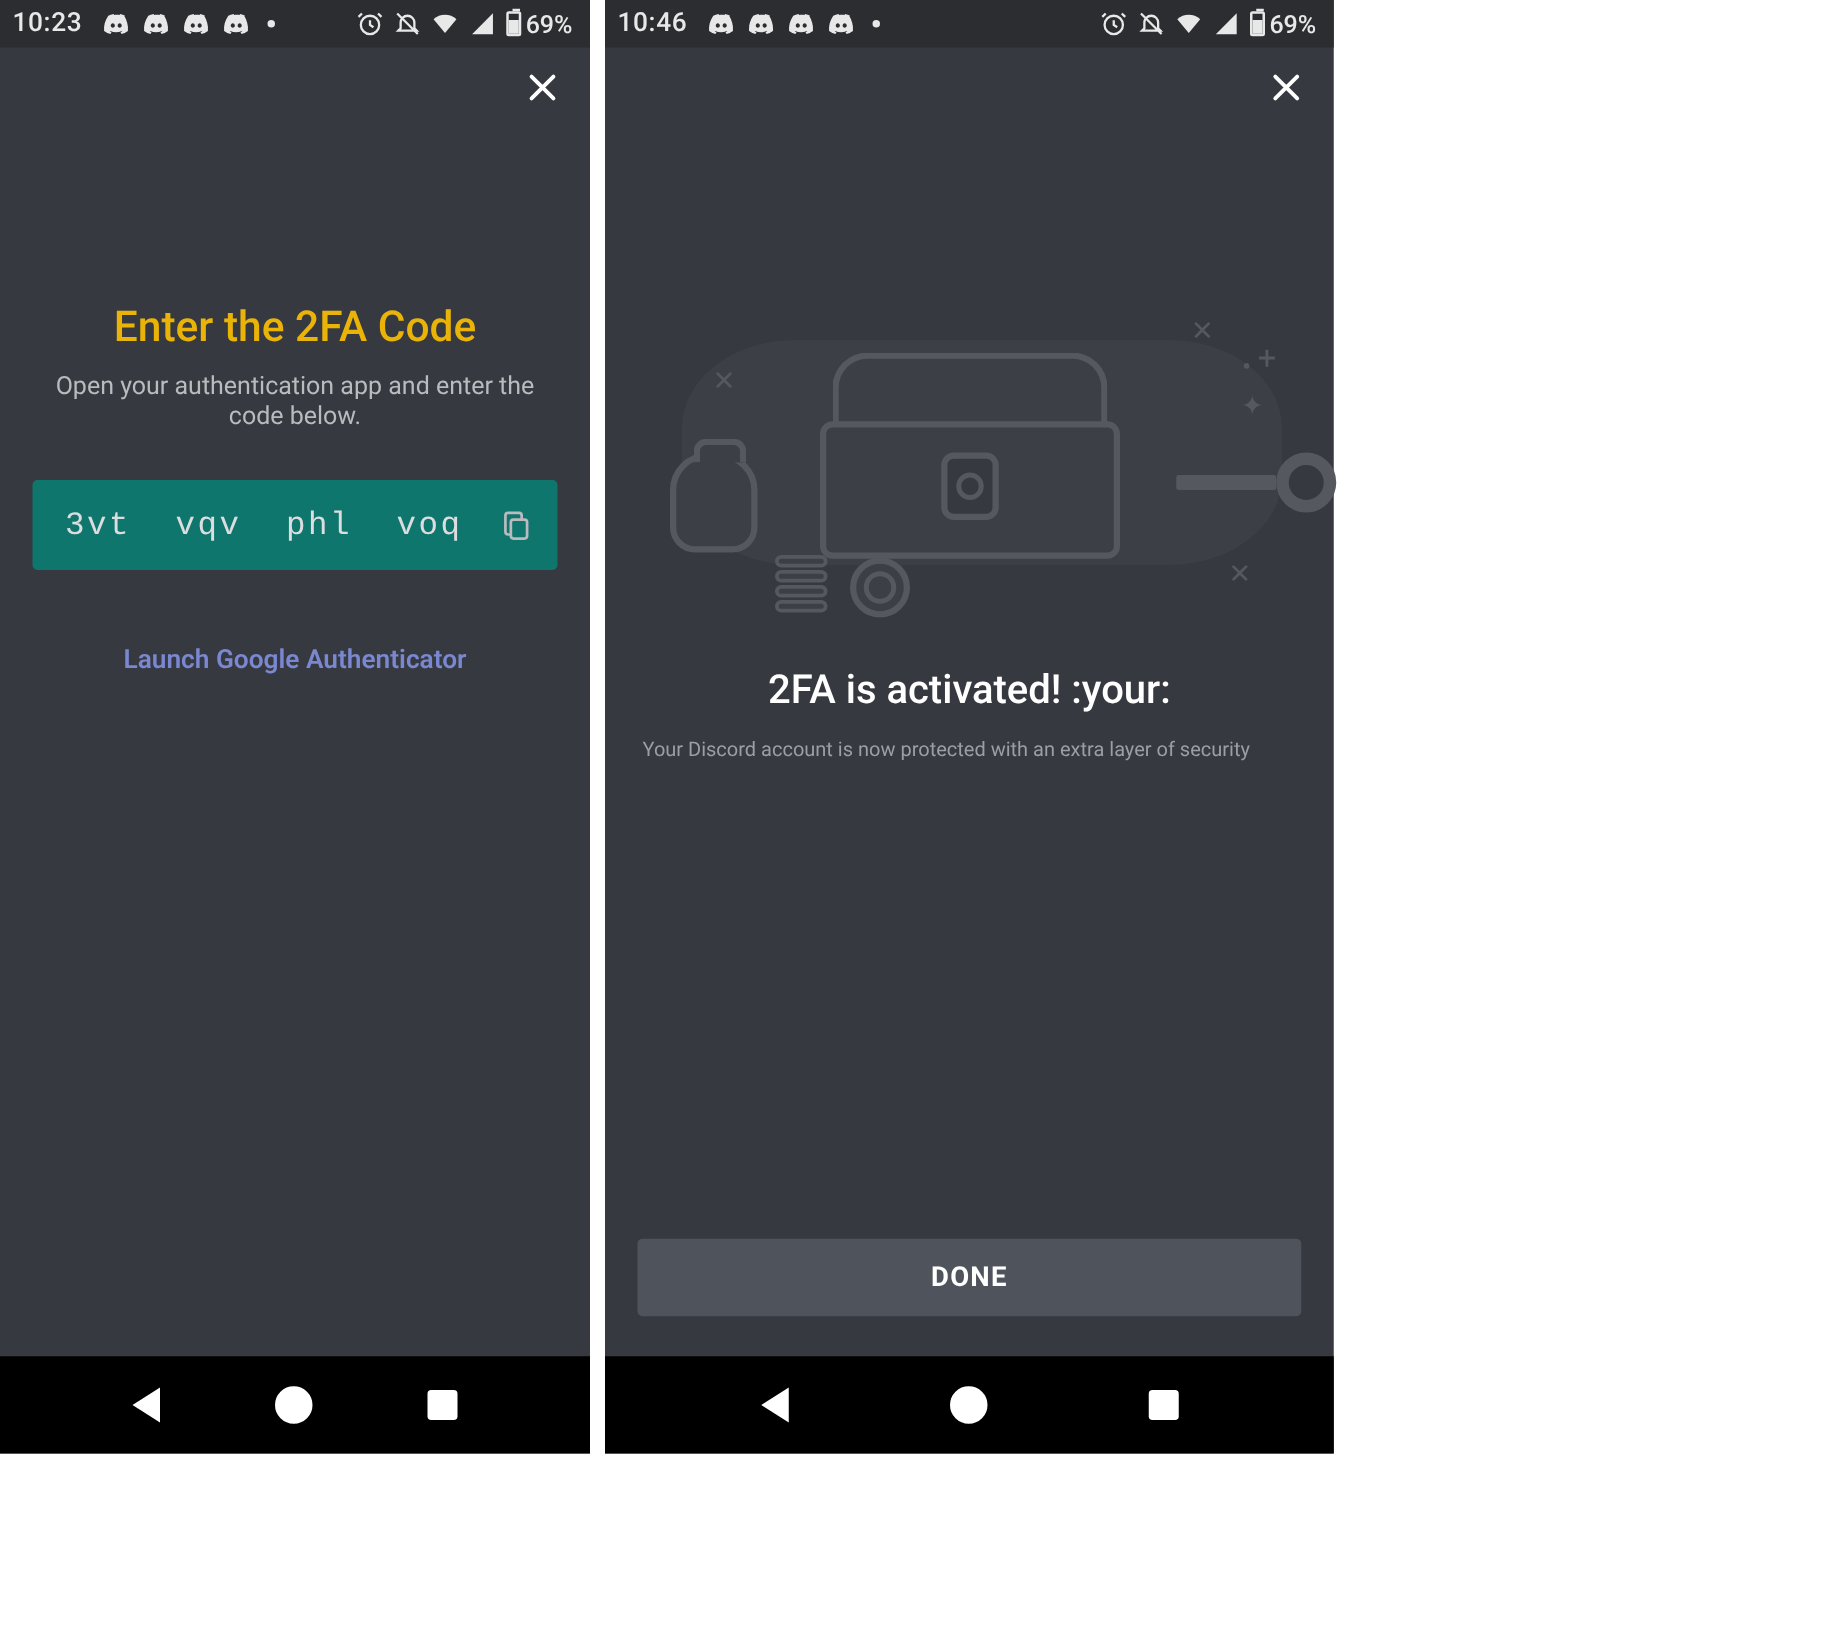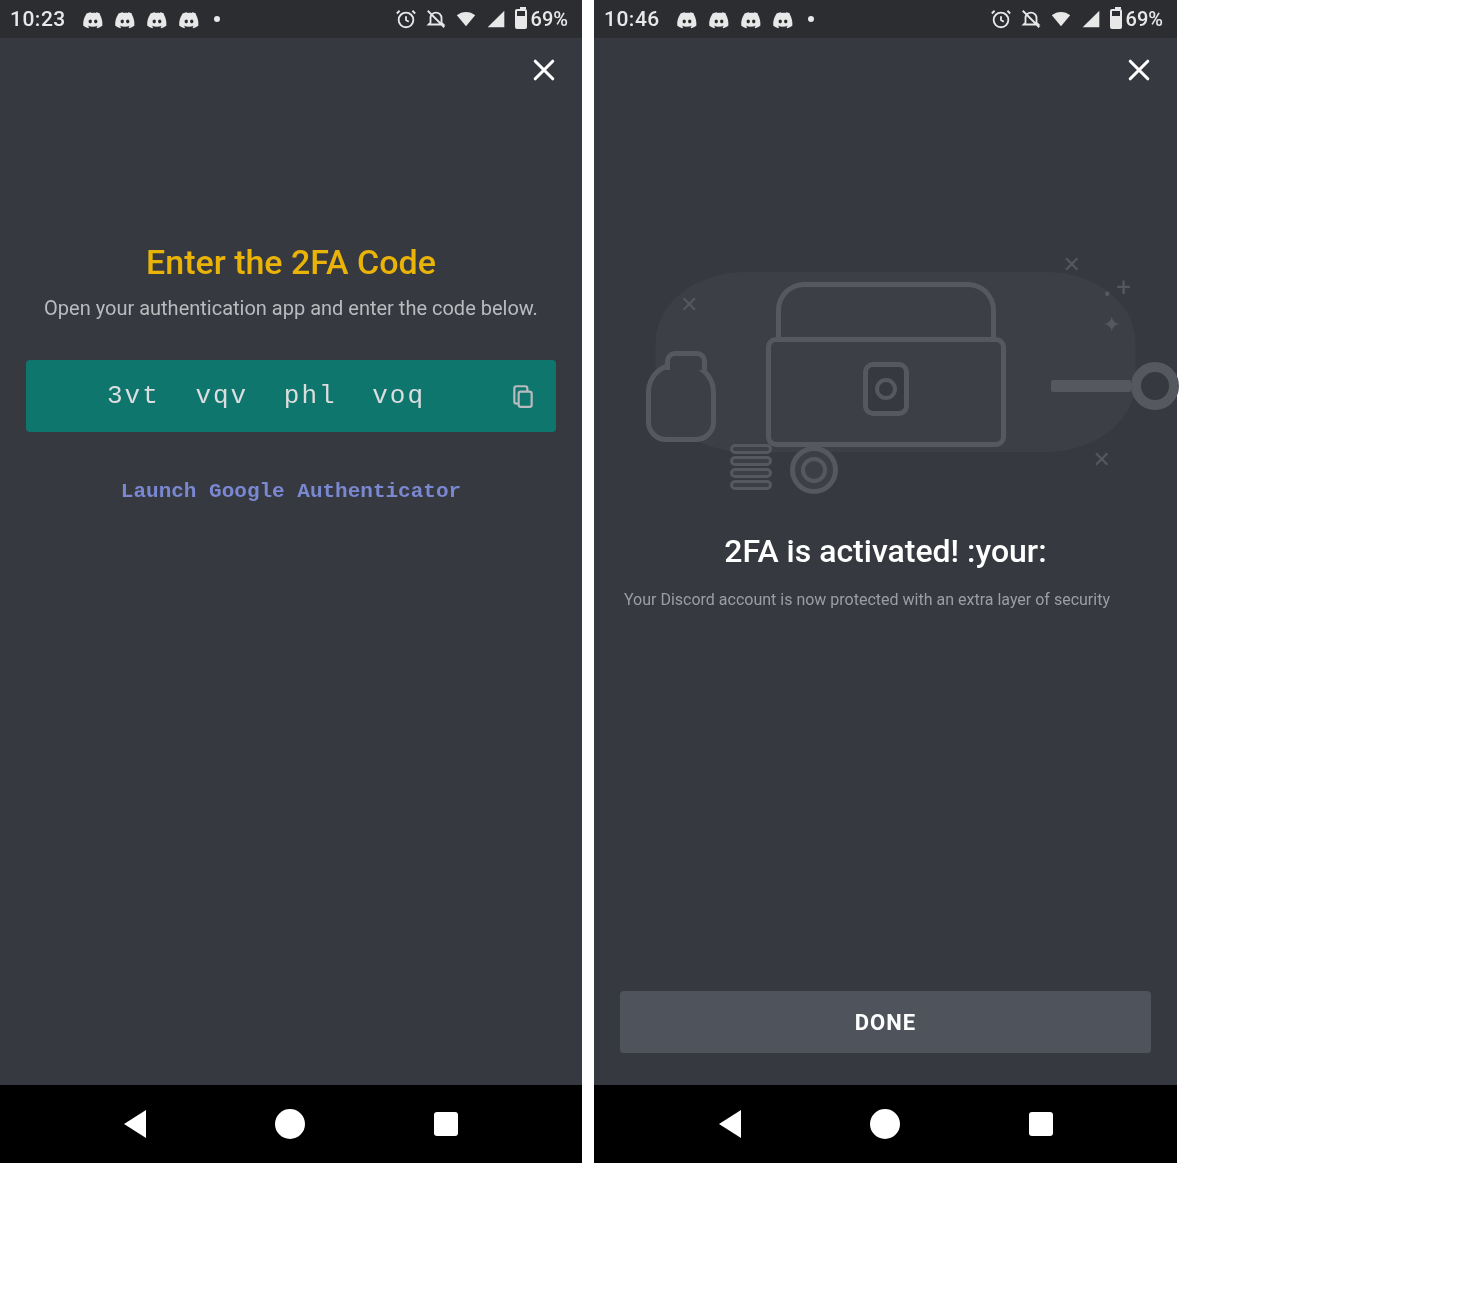--- a/index.html
+++ b/index.html
@@ -15,21 +15,21 @@
     width: 100%;
     height: 1163px;
   }
   .phone {
     position: relative;
     height: 100%;
     background: #36393f;
     display: flex;
     flex-direction: column;
   }
-  .phone.left { width: 582px; }
+  .phone.left { width: 472px; }
   .divider-v {
     width: 12px;
     height: 100%;
     background: #ffffff;
   }
   .phone.right { width: 583px; }
   .trailing-white {
     position: absolute;
     top: 0;
     left: 1177px;
@@ -141,21 +141,21 @@
     cursor:pointer;
   }
   .link-btn {
     color: #7a87d1;
     font-size: 21px;
     font-weight: 600;
     text-align:center;
     cursor:pointer;
   }
   .link-authy { margin-top: 58px; }
-  .link-google { margin-top: 48px; font-family: Liberation Mono, monospace; }
+  .link-google { margin-top: 60px; }
 
   .left-bottom {
     position:absolute;
     left: 26px; right: 26px;
     bottom: 100px;
   }
   .primary-btn {
     background: #7983db;
     color: #ffffff;
     height: 62px;

